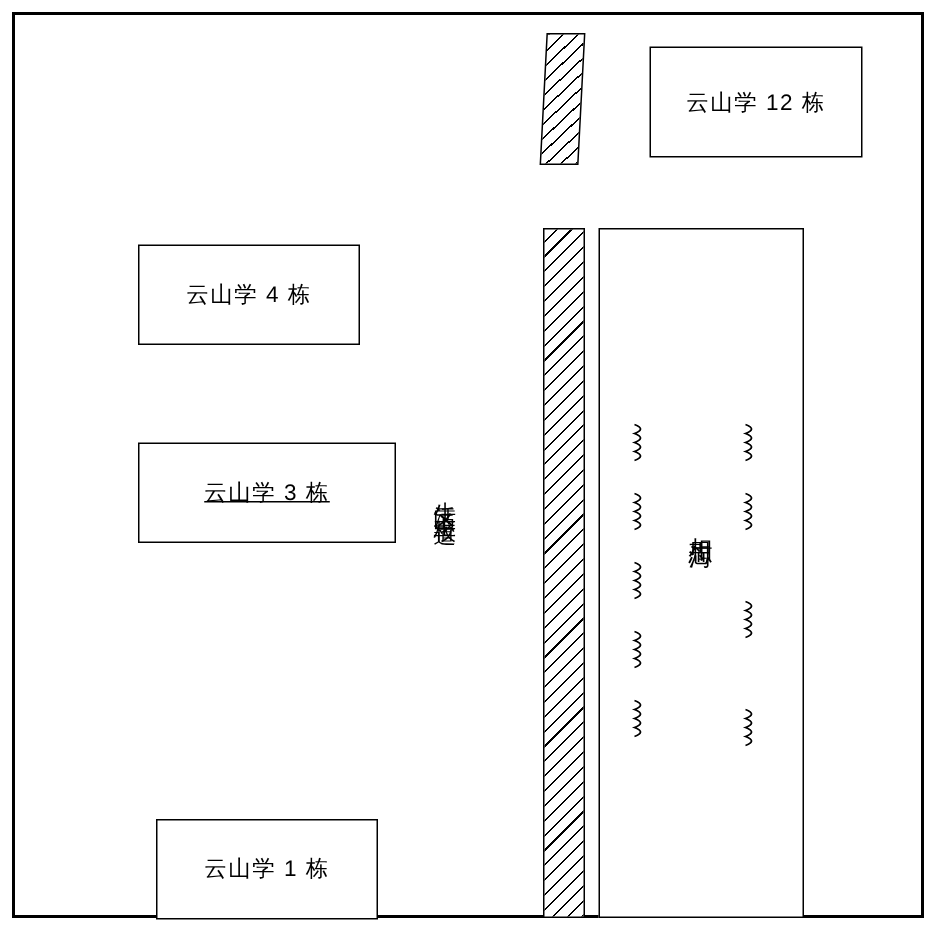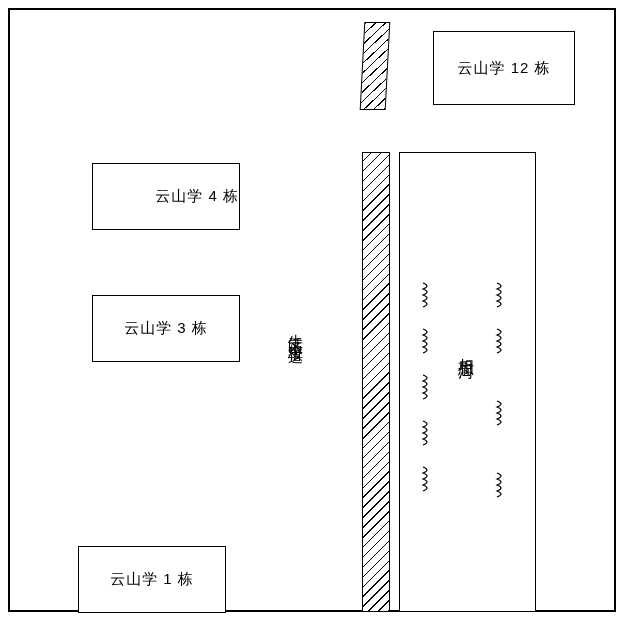--- a/index.html
+++ b/index.html
@@ -101,30 +101,30 @@
 <body>
 
 <div id="map-canvas">
 
   <div class="outer-frame"></div>
 
   <div class="building" style="left:433px; top:31px; width:142px; height:74px;">
     <span>云山学 12 栋</span>
   </div>
 
-  <div class="building" style="left:92px; top:163px; width:148px; height:67px;justify-content:flex-end;">
+  <div class="building" style="left:92px; top:163px; width:148px; height:67px;">
     <span>云山学 4 栋</span>
   </div>
 
-  <div class="building" style="left:92px; top:295px; width:148px; height:67px;">
+  <div class="building" style="left:92px; top:295px; width:172px; height:67px;text-decoration:underline;">
     <span>云山学 3 栋</span>
   </div>
 
 
-  <div class="building" style="left:78px; top:546px; width:148px; height:67px;">
+  <div class="building" style="left:104px; top:546px; width:148px; height:67px;">
     <span>云山学 1 栋</span>
   </div>
 
   <div class="vlabel" style="left:287px; top:322px;">生活区主校道</div>
 
   <div class="hatch hatch-top" style="left:362px; top:22px; width:26px; height:88px;"></div>
   <div class="hatch" style="left:362px; top:152px; width:28px; height:460px;"></div>
 
   <div class="river" style="left:399px; top:152px; width:137px; height:460px;"></div>
 

